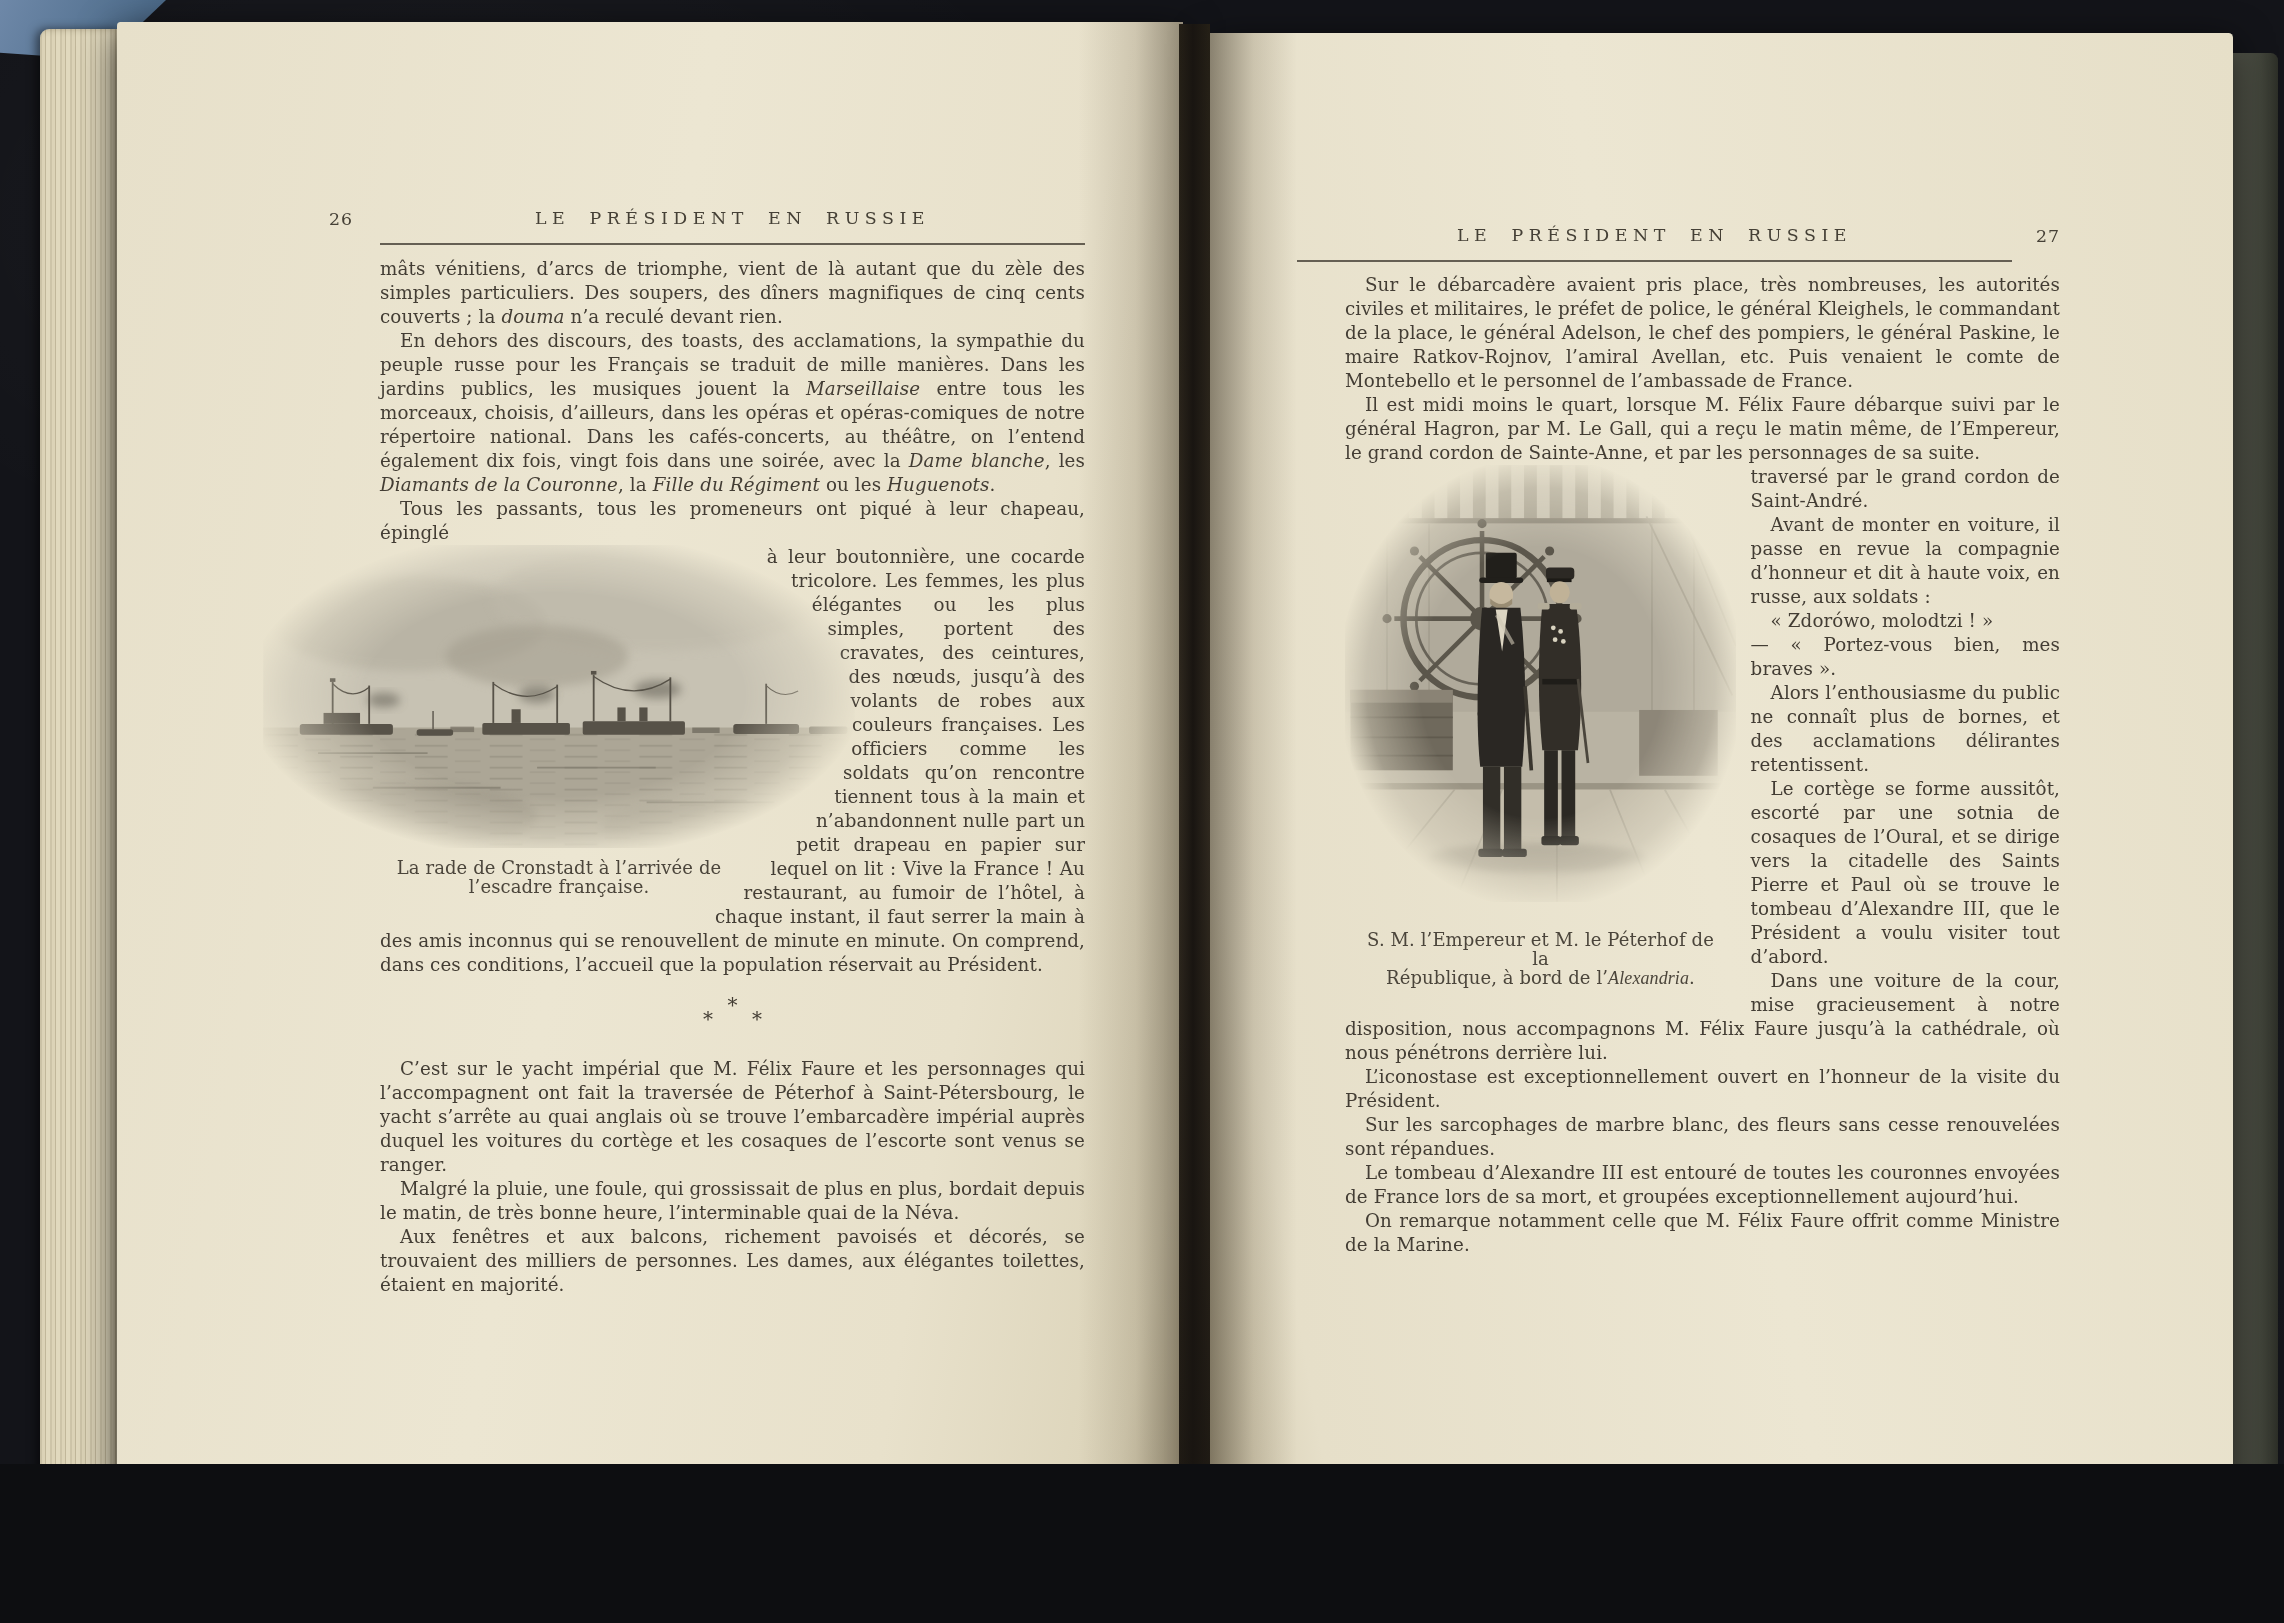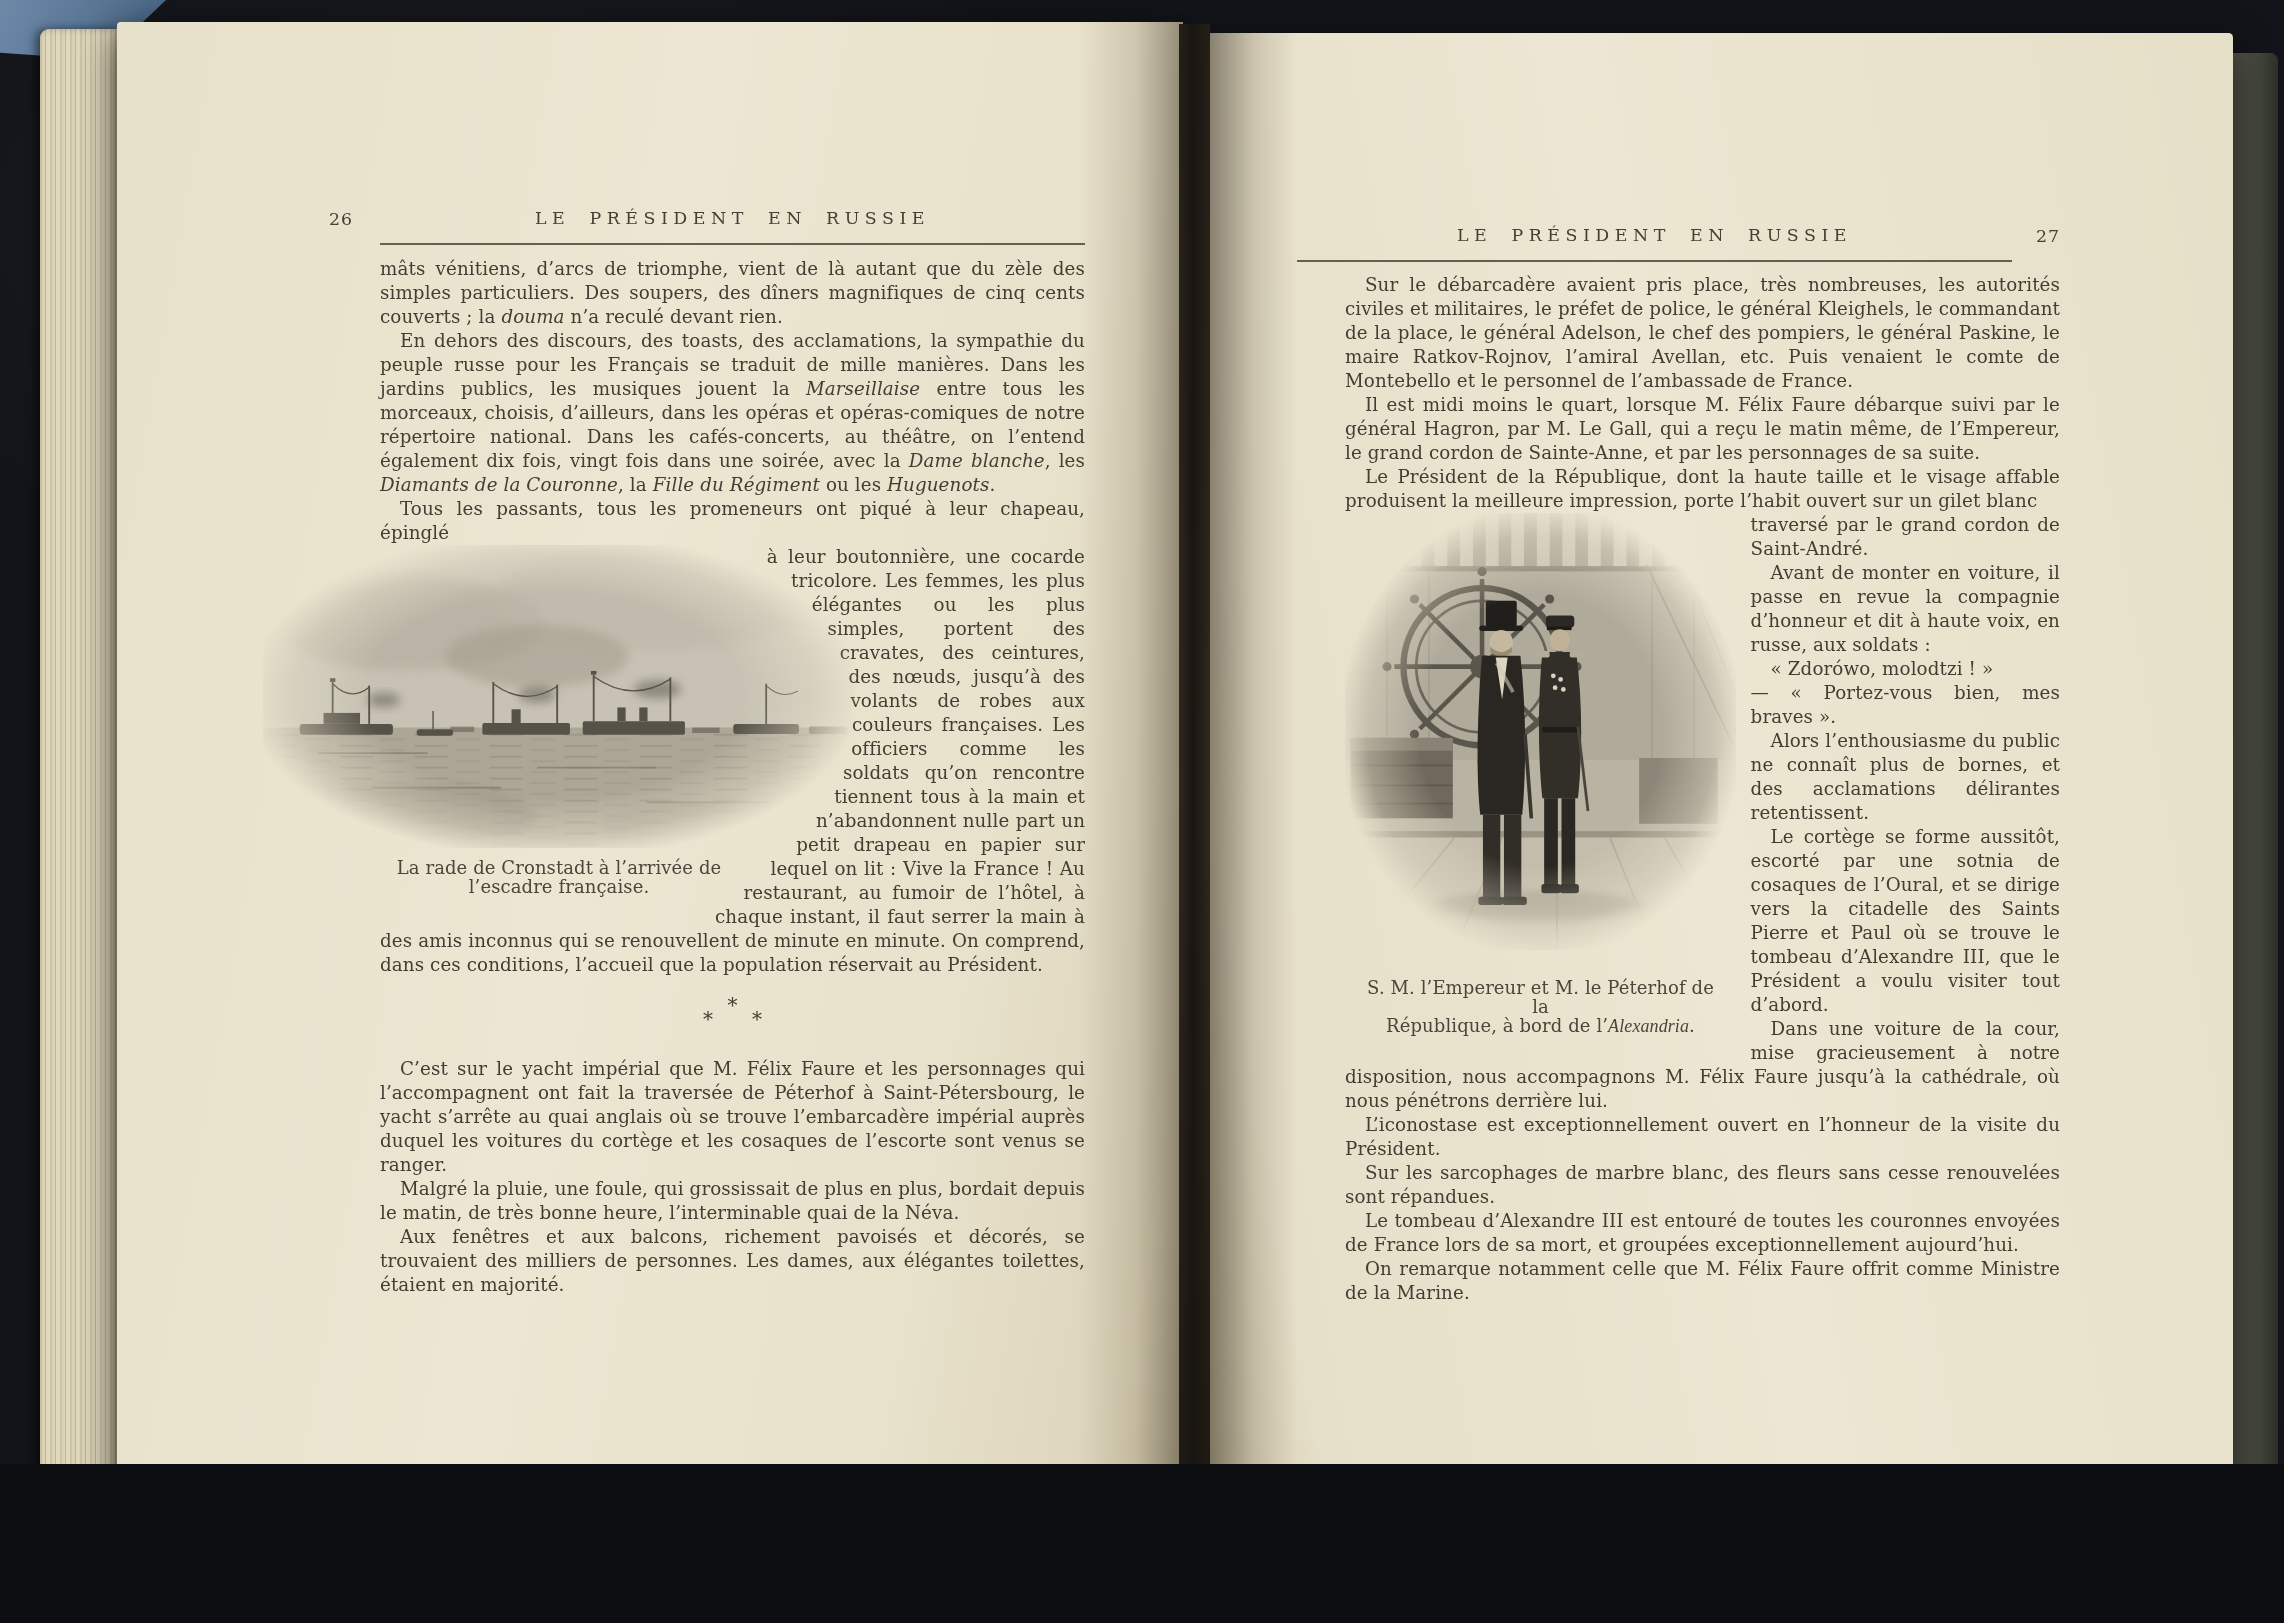--- a/index.html
+++ b/index.html
@@ -224,21 +224,20 @@
     <div class="running-head">
       <span class="running-title">LE PRÉSIDENT EN RUSSIE</span>
       <span class="folio folio-right">27</span>
     </div>
     <div class="head-rule"></div>
 
     <div class="body-text">
       <div>
           <p class="para ind"><span>Sur le débarcadère avaient pris place, très nombreuses, les autorités civiles et militaires, le préfet de police, le général Kleighels, le commandant de la place, le général Adelson, le chef des pompiers, le général Paskine, le maire Ratkov-Rojnov, l’amiral Avellan, etc. Puis venaient le comte de Montebello et le personnel de l’ambassade de France.</span></p>
           <p class="para ind"><span>Il est midi moins le quart, lorsque M. Félix Faure débarque suivi par le général Hagron, par M. Le Gall, qui a reçu le matin même, de l’Empereur, le grand cordon de Sainte-Anne, et par les personnages de sa suite.</span></p>
-          <p class="para ind"><span>Le Président de la République, dont la haute taille et le visage affable produisent la meilleure impression, porte l’habit ouvert sur un gilet blanc</span></p>
         </div>
 
       <div class="flow">
         <figure class="fig-alexandria">
           <div>
             <svg width="391" height="437" viewBox="0 0 428 478" xmlns="http://www.w3.org/2000/svg">
               <defs>
                 <radialGradient id="vigR" cx="0.5" cy="0.5" r="0.5">
                   <stop offset="0" stop-color="#ffffff"></stop>
                   <stop offset="0.6" stop-color="#ffffff"></stop>

